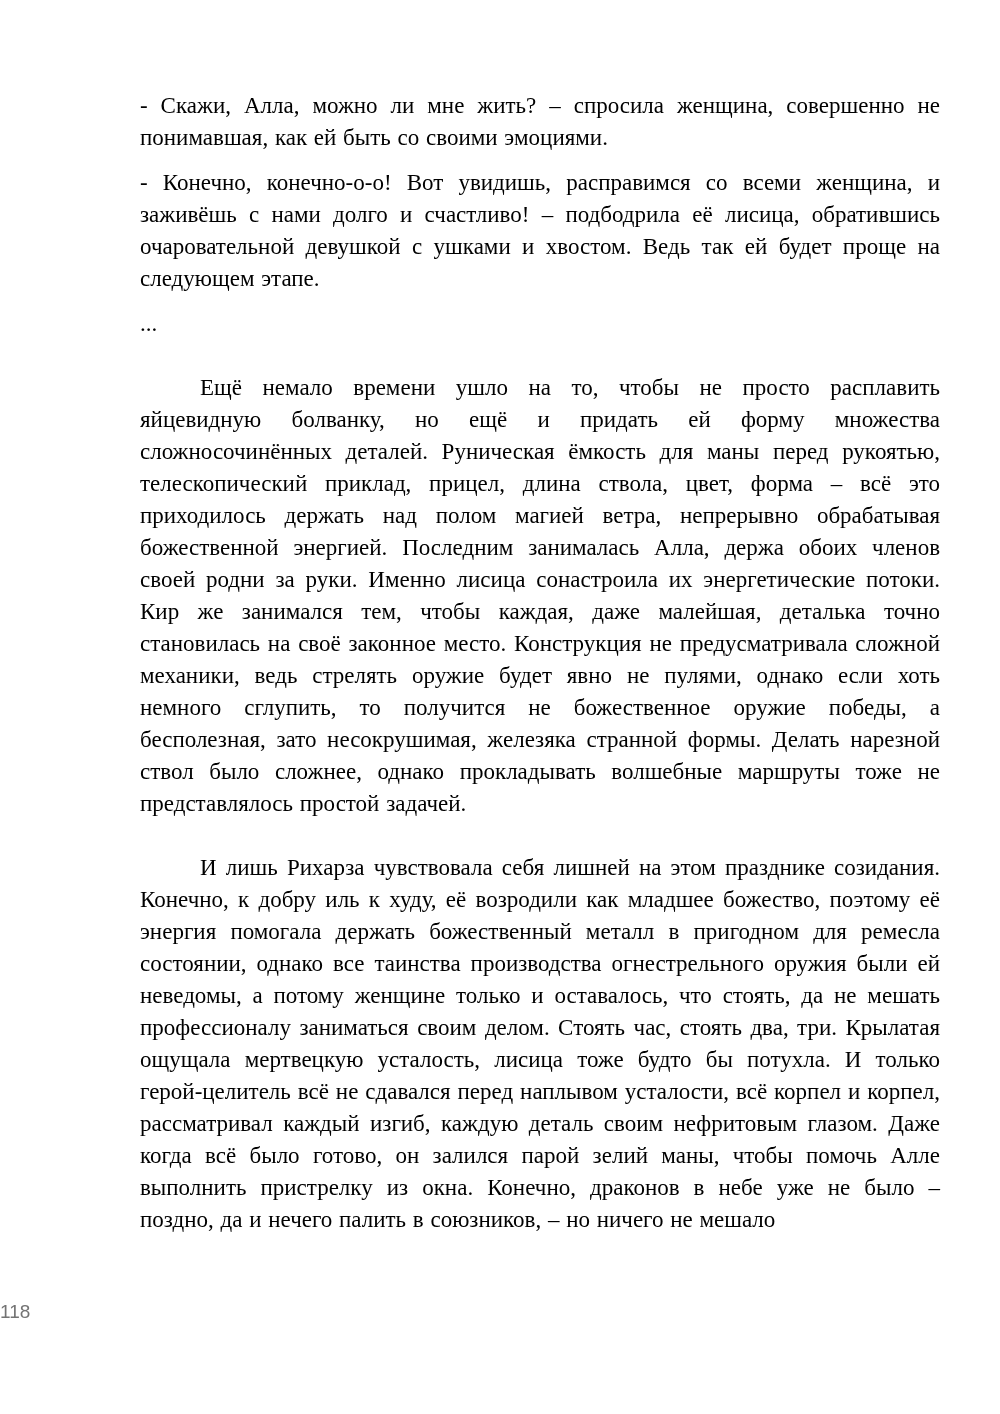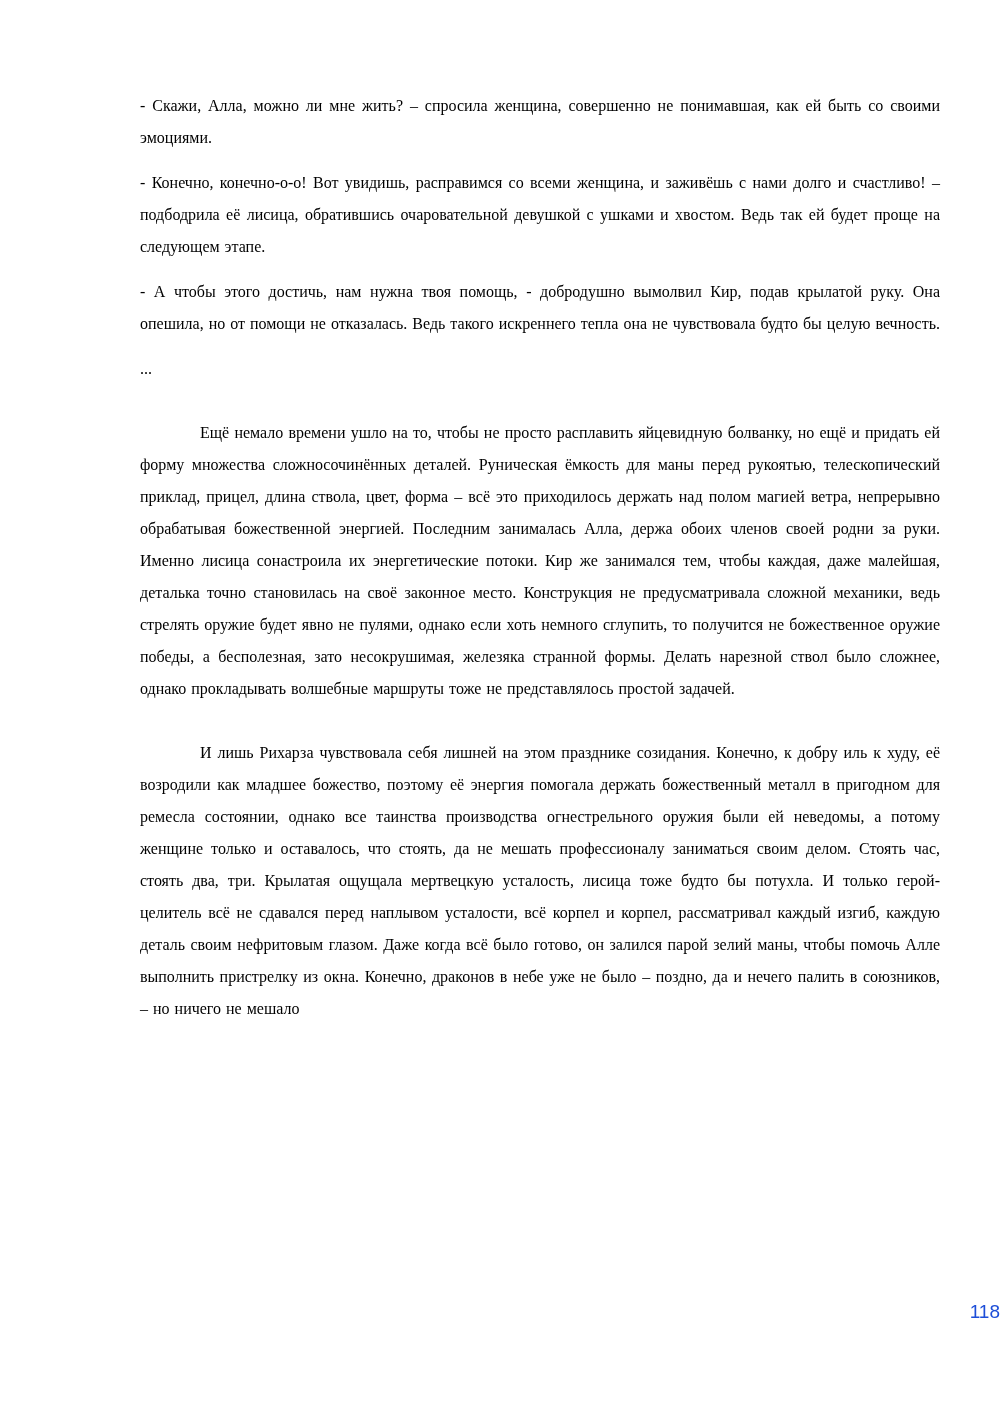--- a/index.html
+++ b/index.html
@@ -17,51 +17,50 @@
     position: absolute;
     inset: 0;
     background: #ffffff;
   }
   .text-body {
     position: absolute;
     left: 140px;
     top: 90px;
     width: 800px;
     font-family: "Liberation Serif", serif;
-    font-size: 16px;
+    font-size: 23px;
     line-height: 32px;
     color: #000000;
   }
   .para {
     margin: 0 0 13px 0;
     text-align: justify;
     text-align-last: left;
     word-spacing: 1px;
   }
   .para.indent {
     text-indent: 60px;
     margin-top: 32px;
   }
   .page-number {
     position: absolute;
     top: 1301px;
     left: 0;
     width: 1000px;
-    text-align: right;
+    text-align: left;
     font-family: "Liberation Sans", sans-serif;
     font-size: 19px;
-    color: #1d4ed8;
+    color: #737373;
   }
 </style>
 </head>
 <body>
 
 <div class="page">
   <div class="text-body">
       <p class="para">- Скажи, Алла, можно ли мне жить? – спросила женщина, совершенно не понимавшая, как ей быть со своими эмоциями.</p>
       <p class="para">- Конечно, конечно-о-о! Вот увидишь, расправимся со всеми женщина, и заживёшь с нами долго и счастливо! – подбодрила её лисица, обратившись очаровательной девушкой с ушками и хвостом. Ведь так ей будет проще на следующем этапе.</p>
-      <p class="para">- А чтобы этого достичь, нам нужна твоя помощь, - добродушно вымолвил Кир, подав крылатой руку. Она опешила, но от помощи не отказалась. Ведь такого искреннего тепла она не чувствовала будто бы целую вечность.</p>
       <p class="para">...</p>
       <p class="para indent">Ещё немало времени ушло на то, чтобы не просто расплавить яйцевидную болванку, но ещё и придать ей форму множества сложносочинённых деталей. Руническая ёмкость для маны перед рукоятью, телескопический приклад, прицел, длина ствола, цвет, форма – всё это приходилось держать над полом магией ветра, непрерывно обрабатывая божественной энергией. Последним занималась Алла, держа обоих членов своей родни за руки. Именно лисица сонастроила их энергетические потоки. Кир же занимался тем, чтобы каждая, даже малейшая, деталька точно становилась на своё законное место. Конструкция не предусматривала сложной механики, ведь стрелять оружие будет явно не пулями, однако если хоть немного сглупить, то получится не божественное оружие победы, а бесполезная, зато несокрушимая, железяка странной формы. Делать нарезной ствол было сложнее, однако прокладывать волшебные маршруты тоже не представлялось простой задачей.</p>
       <p class="para indent">И лишь Рихарза чувствовала себя лишней на этом празднике созидания. Конечно, к добру иль к худу, её возродили как младшее божество, поэтому её энергия помогала держать божественный металл в пригодном для ремесла состоянии, однако все таинства производства огнестрельного оружия были ей неведомы, а потому женщине только и оставалось, что стоять, да не мешать профессионалу заниматься своим делом. Стоять час, стоять два, три. Крылатая ощущала мертвецкую усталость, лисица тоже будто бы потухла. И только герой-целитель всё не сдавался перед наплывом усталости, всё корпел и корпел, рассматривал каждый изгиб, каждую деталь своим нефритовым глазом. Даже когда всё было готово, он залился парой зелий маны, чтобы помочь Алле выполнить пристрелку из окна. Конечно, драконов в небе уже не было – поздно, да и нечего палить в союзников, – но ничего не мешало</p>
     </div>
   <div class="page-number">118</div>
 </div>
 
 </body></html>

